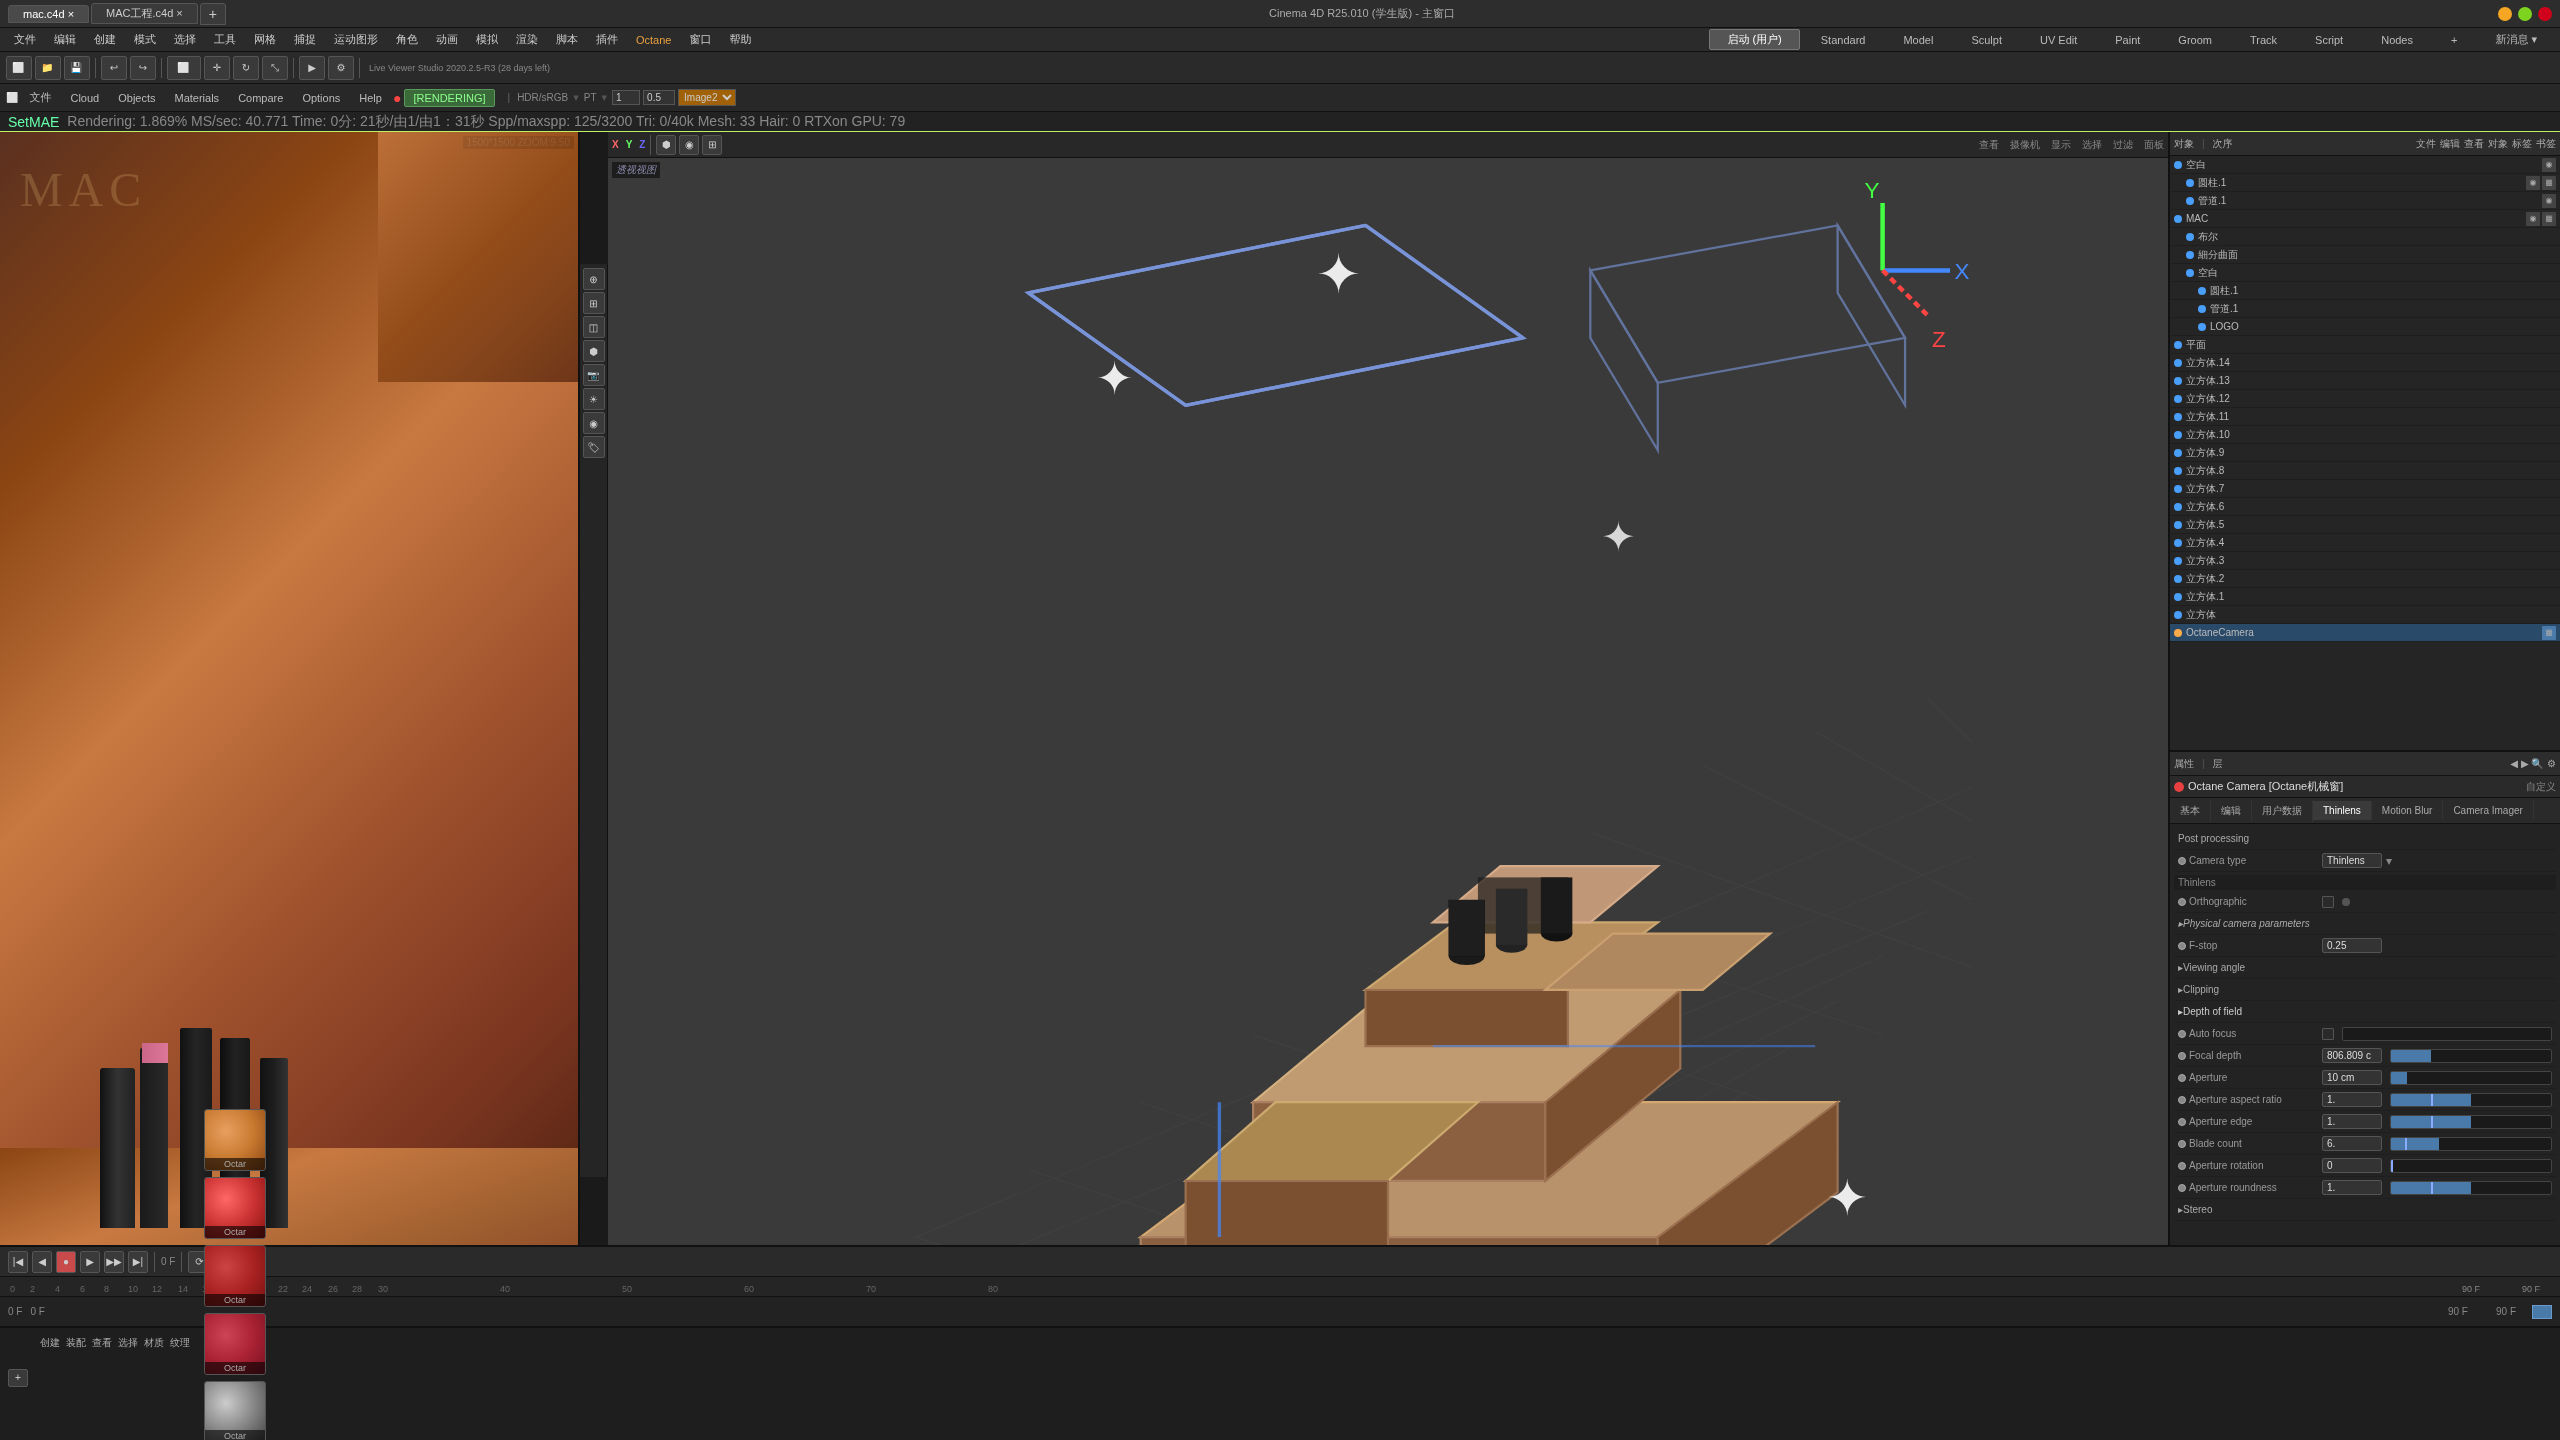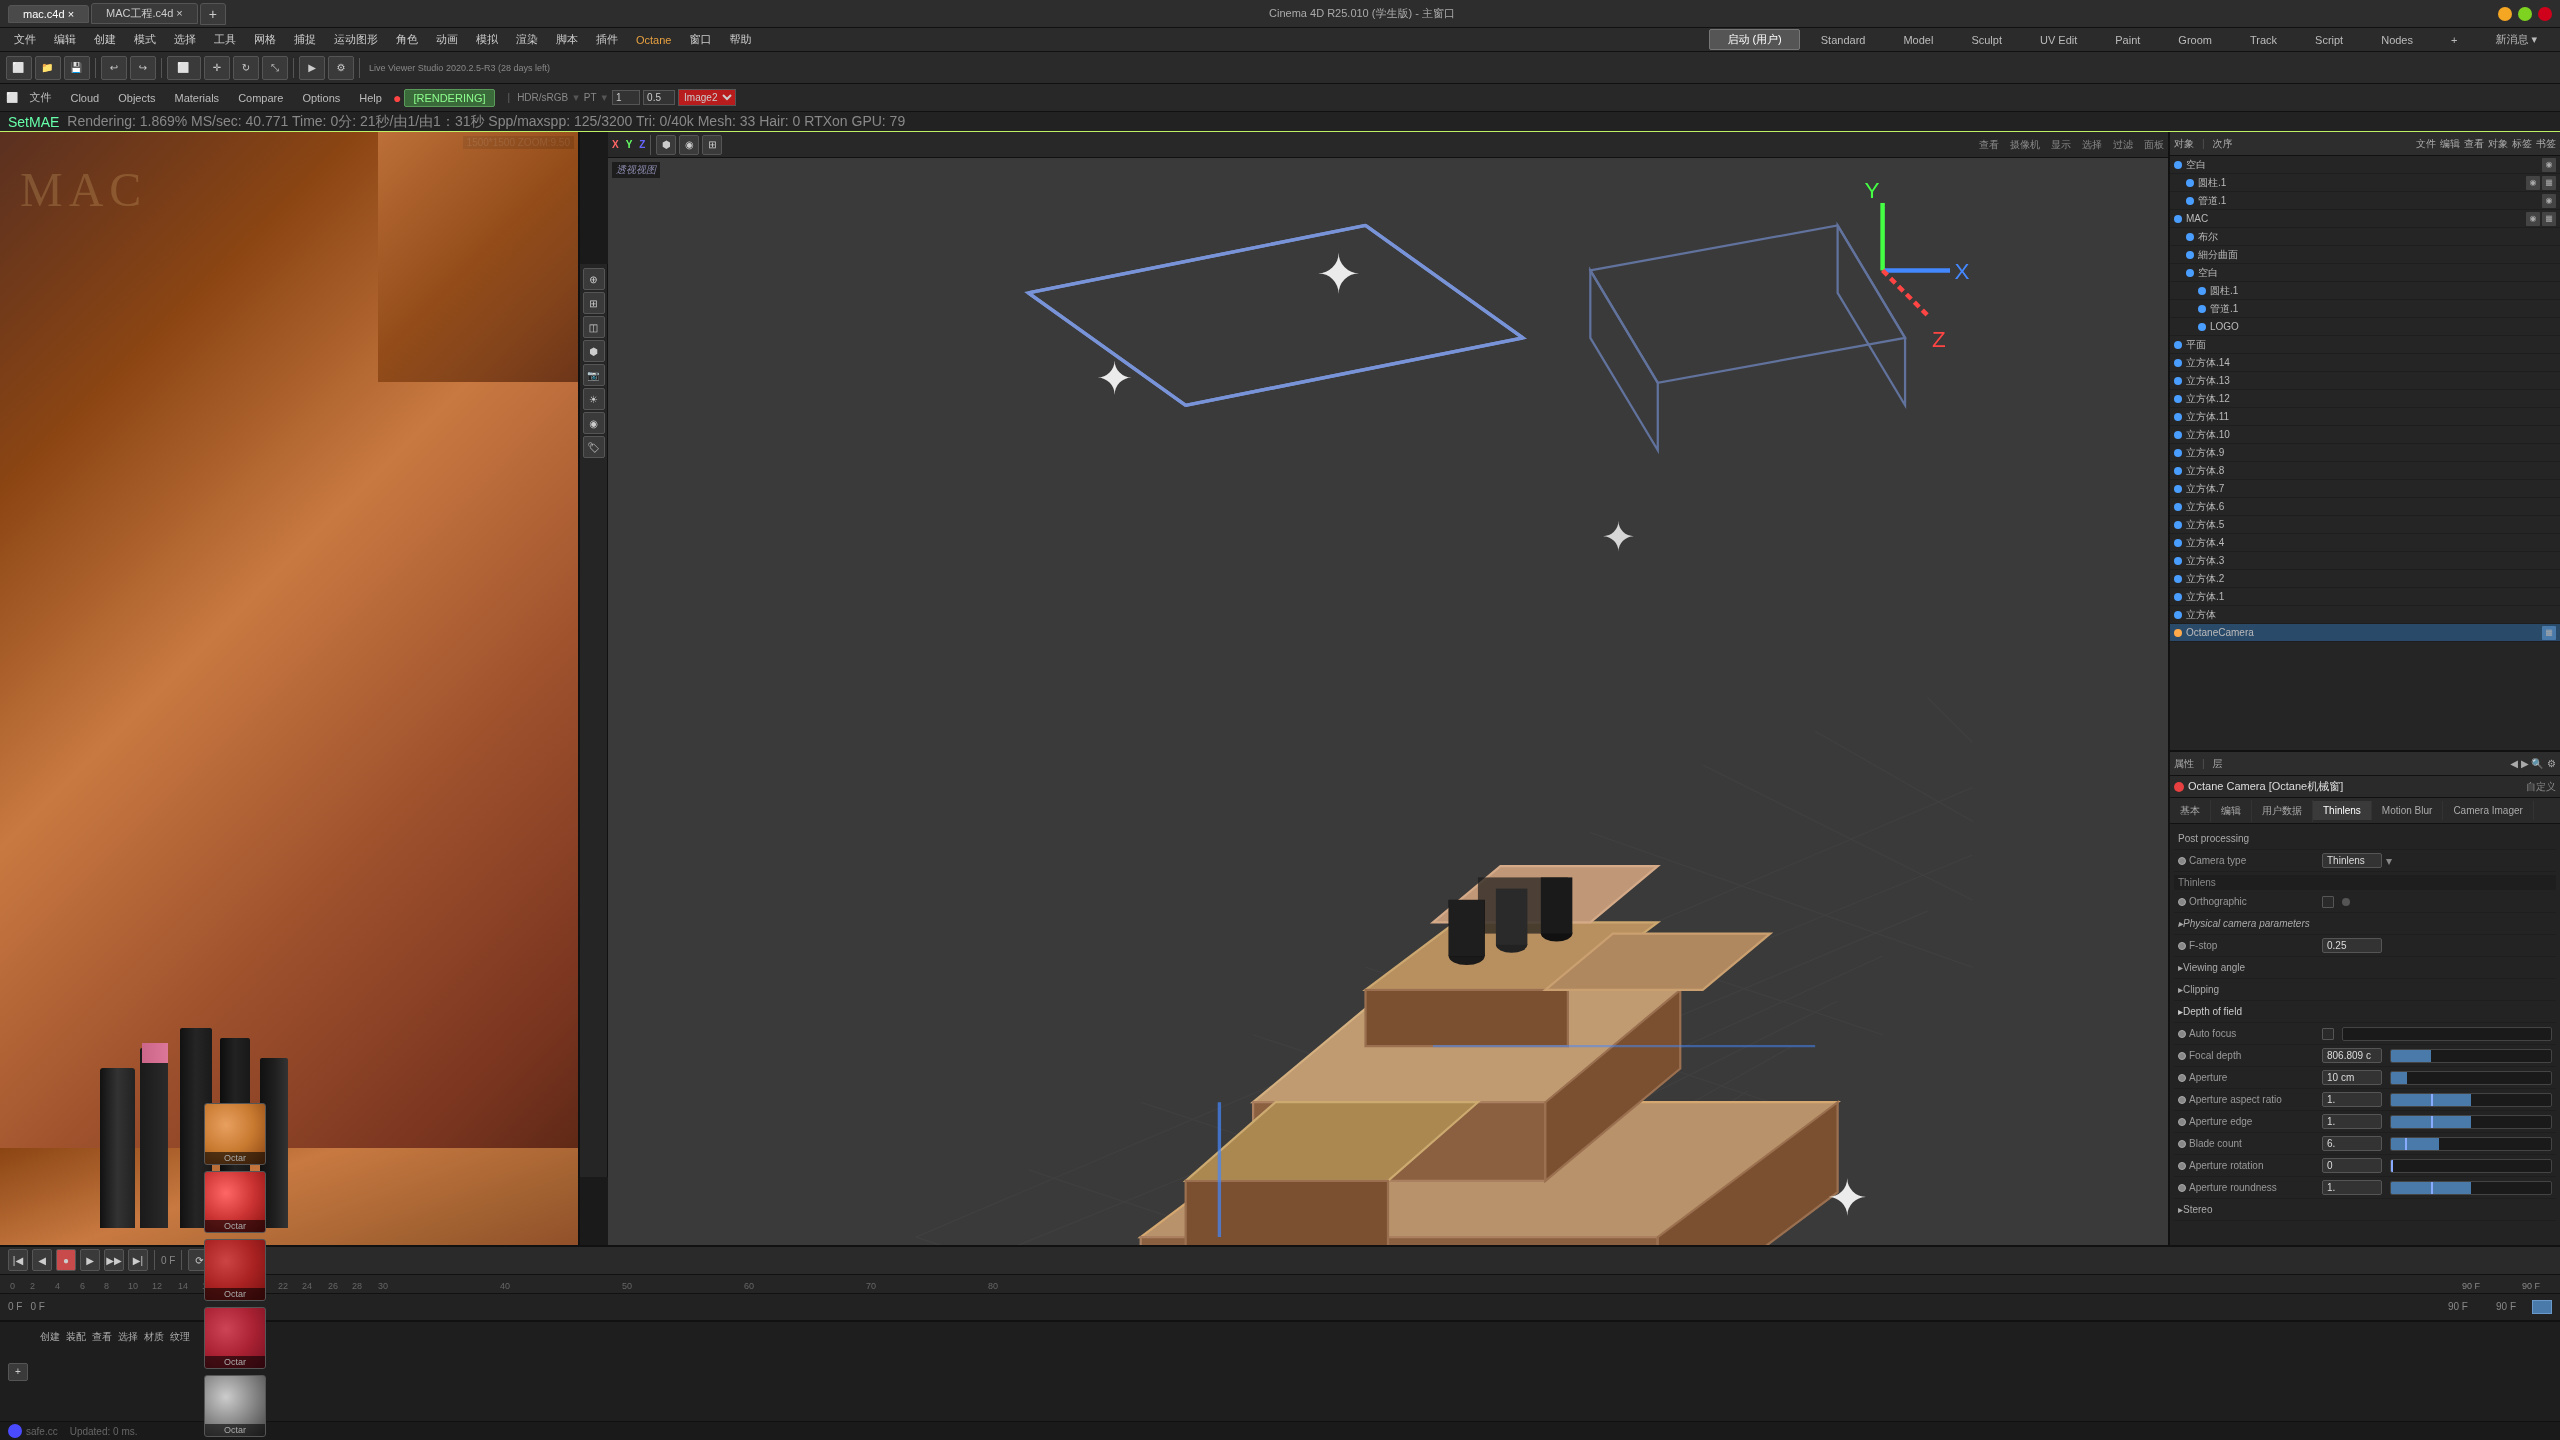--- a/index.html
+++ b/index.html
@@ -635,21 +635,21 @@
   <span style="color: #ff4444; font-size: 14px;">●</span>
   <span class="toolbar2-item active-render">[RENDERING]</span>
   <span style="margin-left: 10px; font-size: 10px; color: #666;">|</span>
 
   <span style="font-size: 10px; color: #888; margin-left: 4px;">HDR/sRGB</span>
   <span style="color: #555; margin: 0 2px;">▾</span>
   <span style="font-size: 10px; color: #888;">PT</span>
   <span style="color: #555; margin: 0 2px;">▾</span>
   <input type="text" value="1" style="width: 28px; font-size: 10px; background: rgb(51, 51, 51); border: 1px solid rgb(85, 85, 85); color: rgb(204, 204, 204); padding: 1px 3px;">
   <input type="text" value="0.5" style="width: 32px; font-size: 10px; background: rgb(51, 51, 51); border: 1px solid rgb(85, 85, 85); color: rgb(204, 204, 204); padding: 1px 3px;">
-  <select style="font-size: 10px; background: #b91c1c; border: 1px solid #555; color: #ccc; padding: 1px;">
+  <select style="font-size: 10px; background: #a16207; border: 1px solid #555; color: #ccc; padding: 1px;">
     <option>Image2</option>
   </select>
 </div>
 
 <div id="status-bar">
   <span style="color: #6fa; margin-right: 8px;">SetMAE</span>
   <span>Rendering: 1.869% MS/sec: 40.771  Time: 0分: 21秒/由1/由1：31秒  Spp/maxspp: 125/3200  Tri: 0/40k  Mesh: 33  Hair: 0  RTXon  GPU: 79</span>
 </div>
 
 <div id="main-layout">
@@ -1238,18 +1238,13 @@
       </div>
       <div class="mat-swatch" style="background: radial-gradient(circle at 35% 35%, #444444, #222222, #111111);">
         <span class="mat-label">Octar</span>
       </div>
       <div class="mat-swatch" style="background: radial-gradient(circle at 35% 35%, #e8c080, #c8a040, #987020);">
         <span class="mat-label">Octar</span>
       </div>
     </div>
   </div>
 
-  <div style="height:20px; background:#1a1a1a; display:flex; align-items:center; padding:0 8px; font-size:10px; color:#666; border-top:1px solid #111;">
-    <div style="width:14px;height:14px;border-radius:50%;background:#4a4aff;margin-right:4px;"></div>
-    <span>safe.cc</span>
-    <span style="margin-left:12px;">Updated: 0 ms.</span>
-  </div>
 </div>
 
 </body></html>

